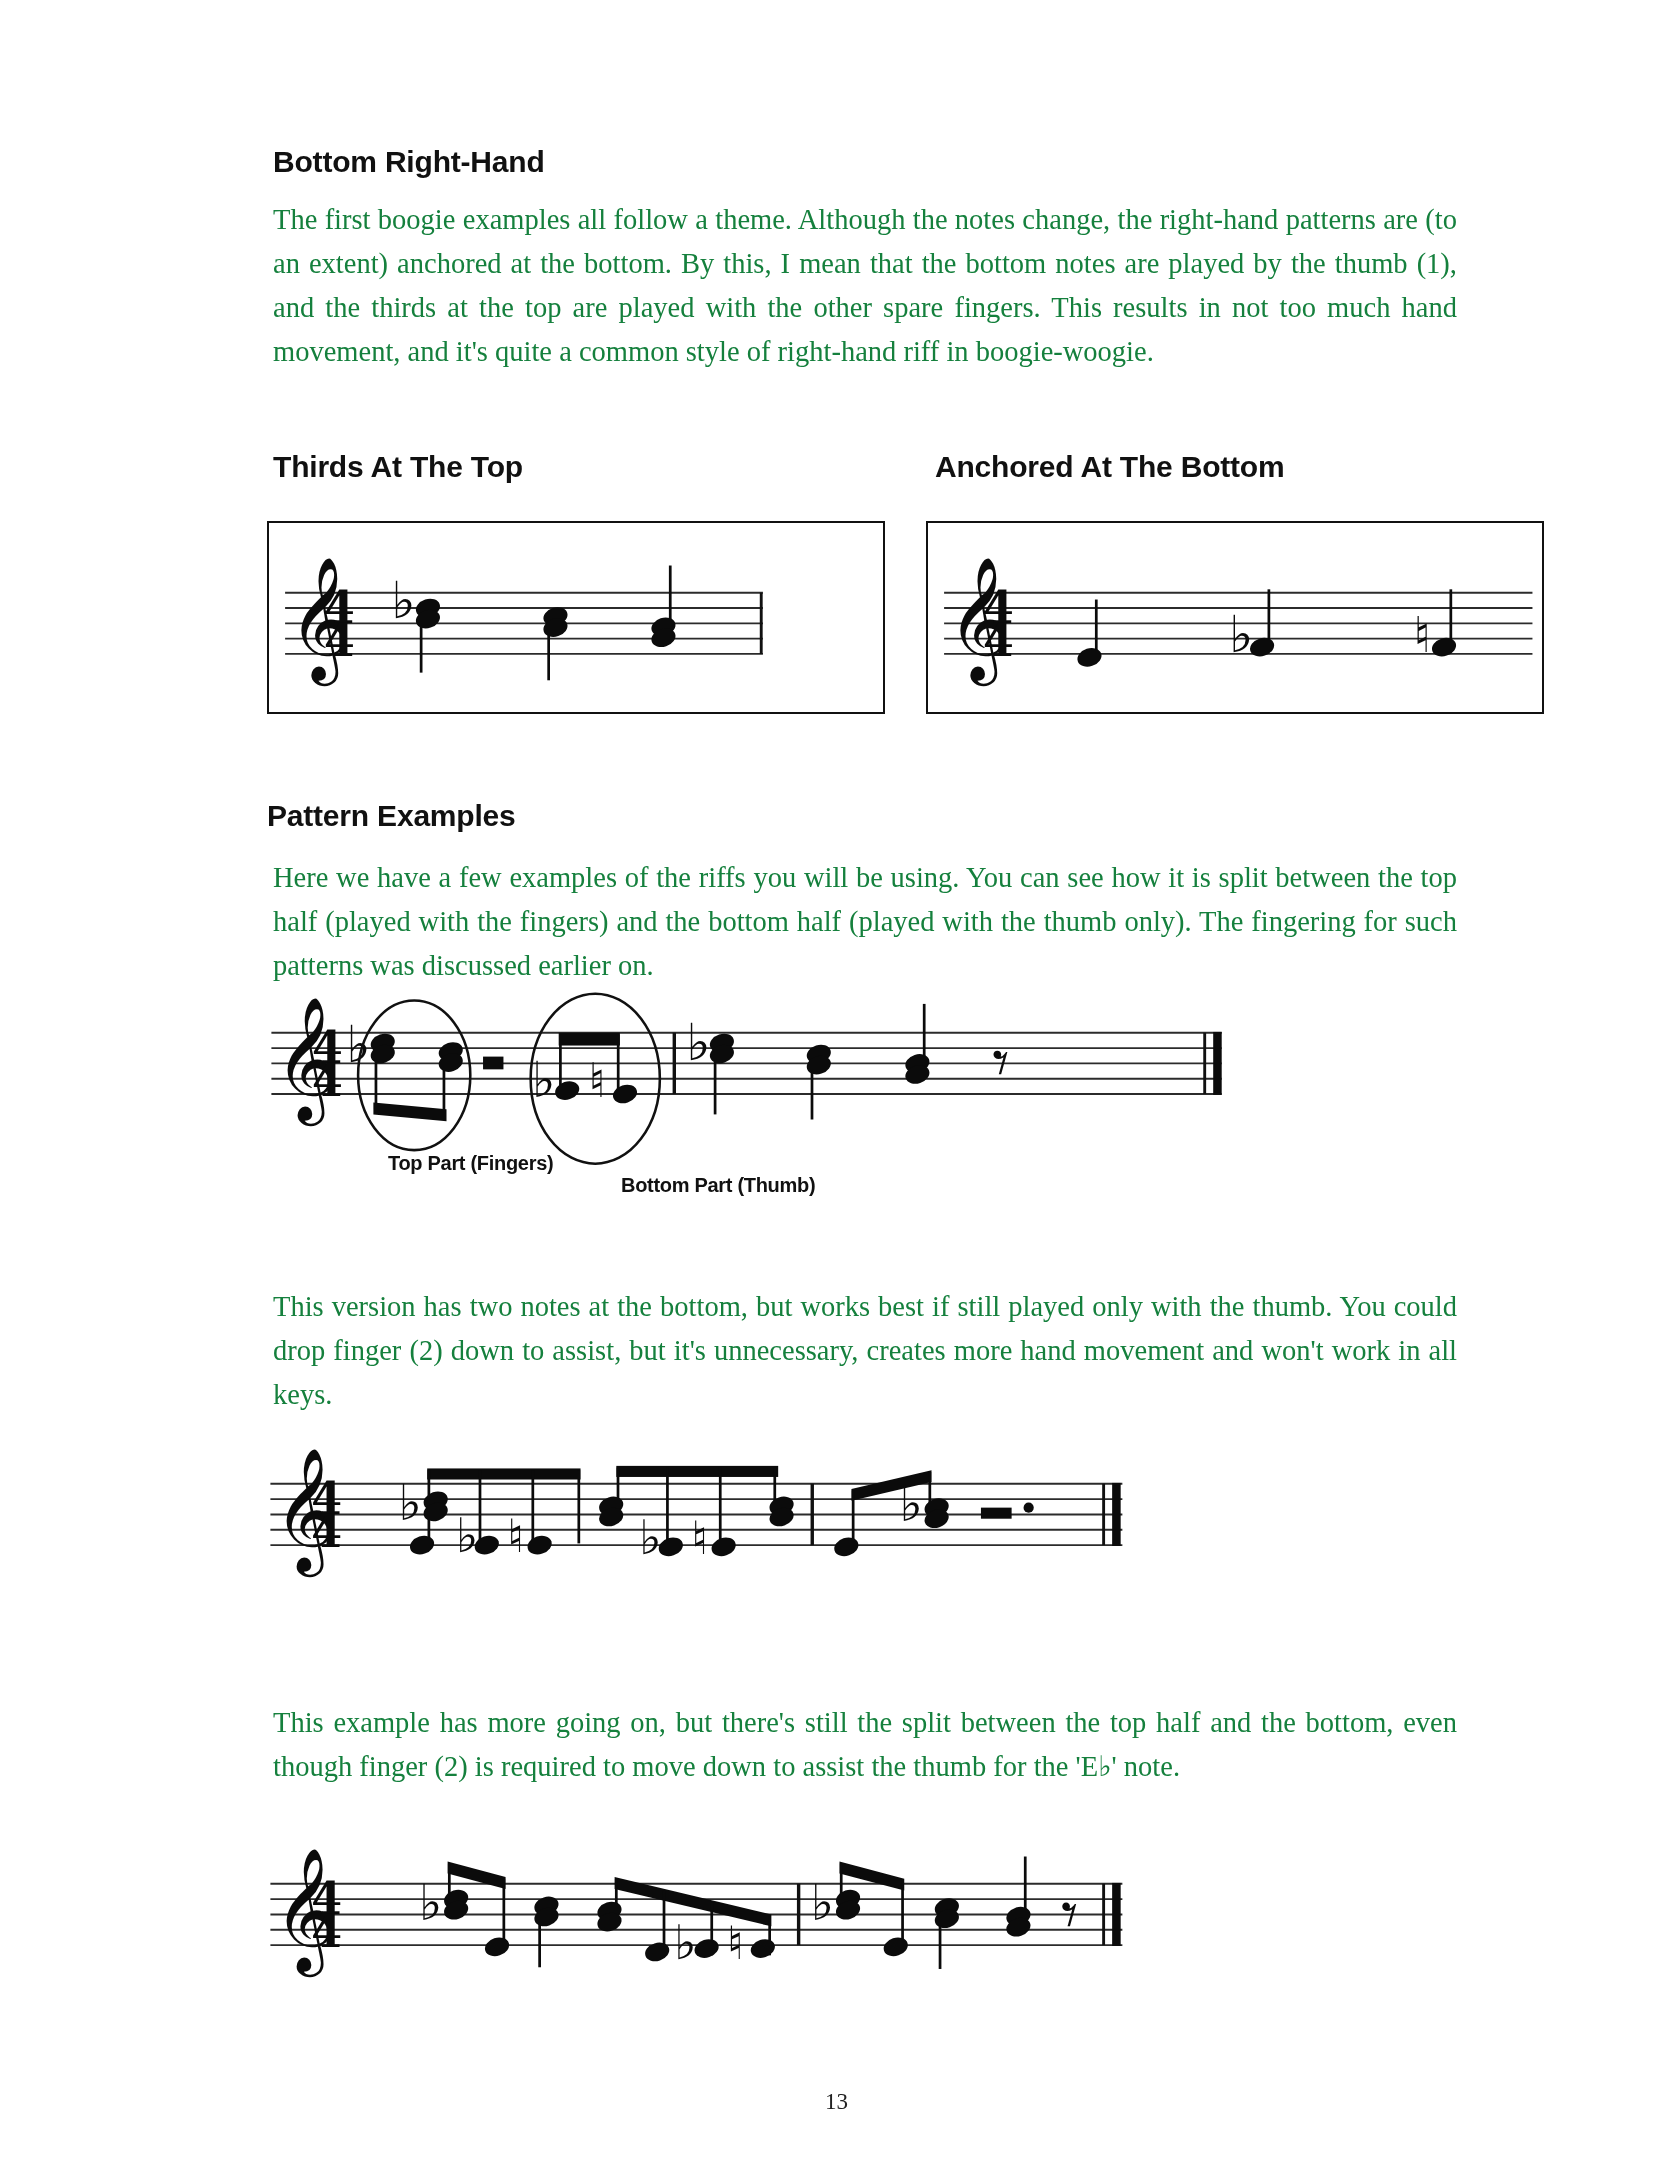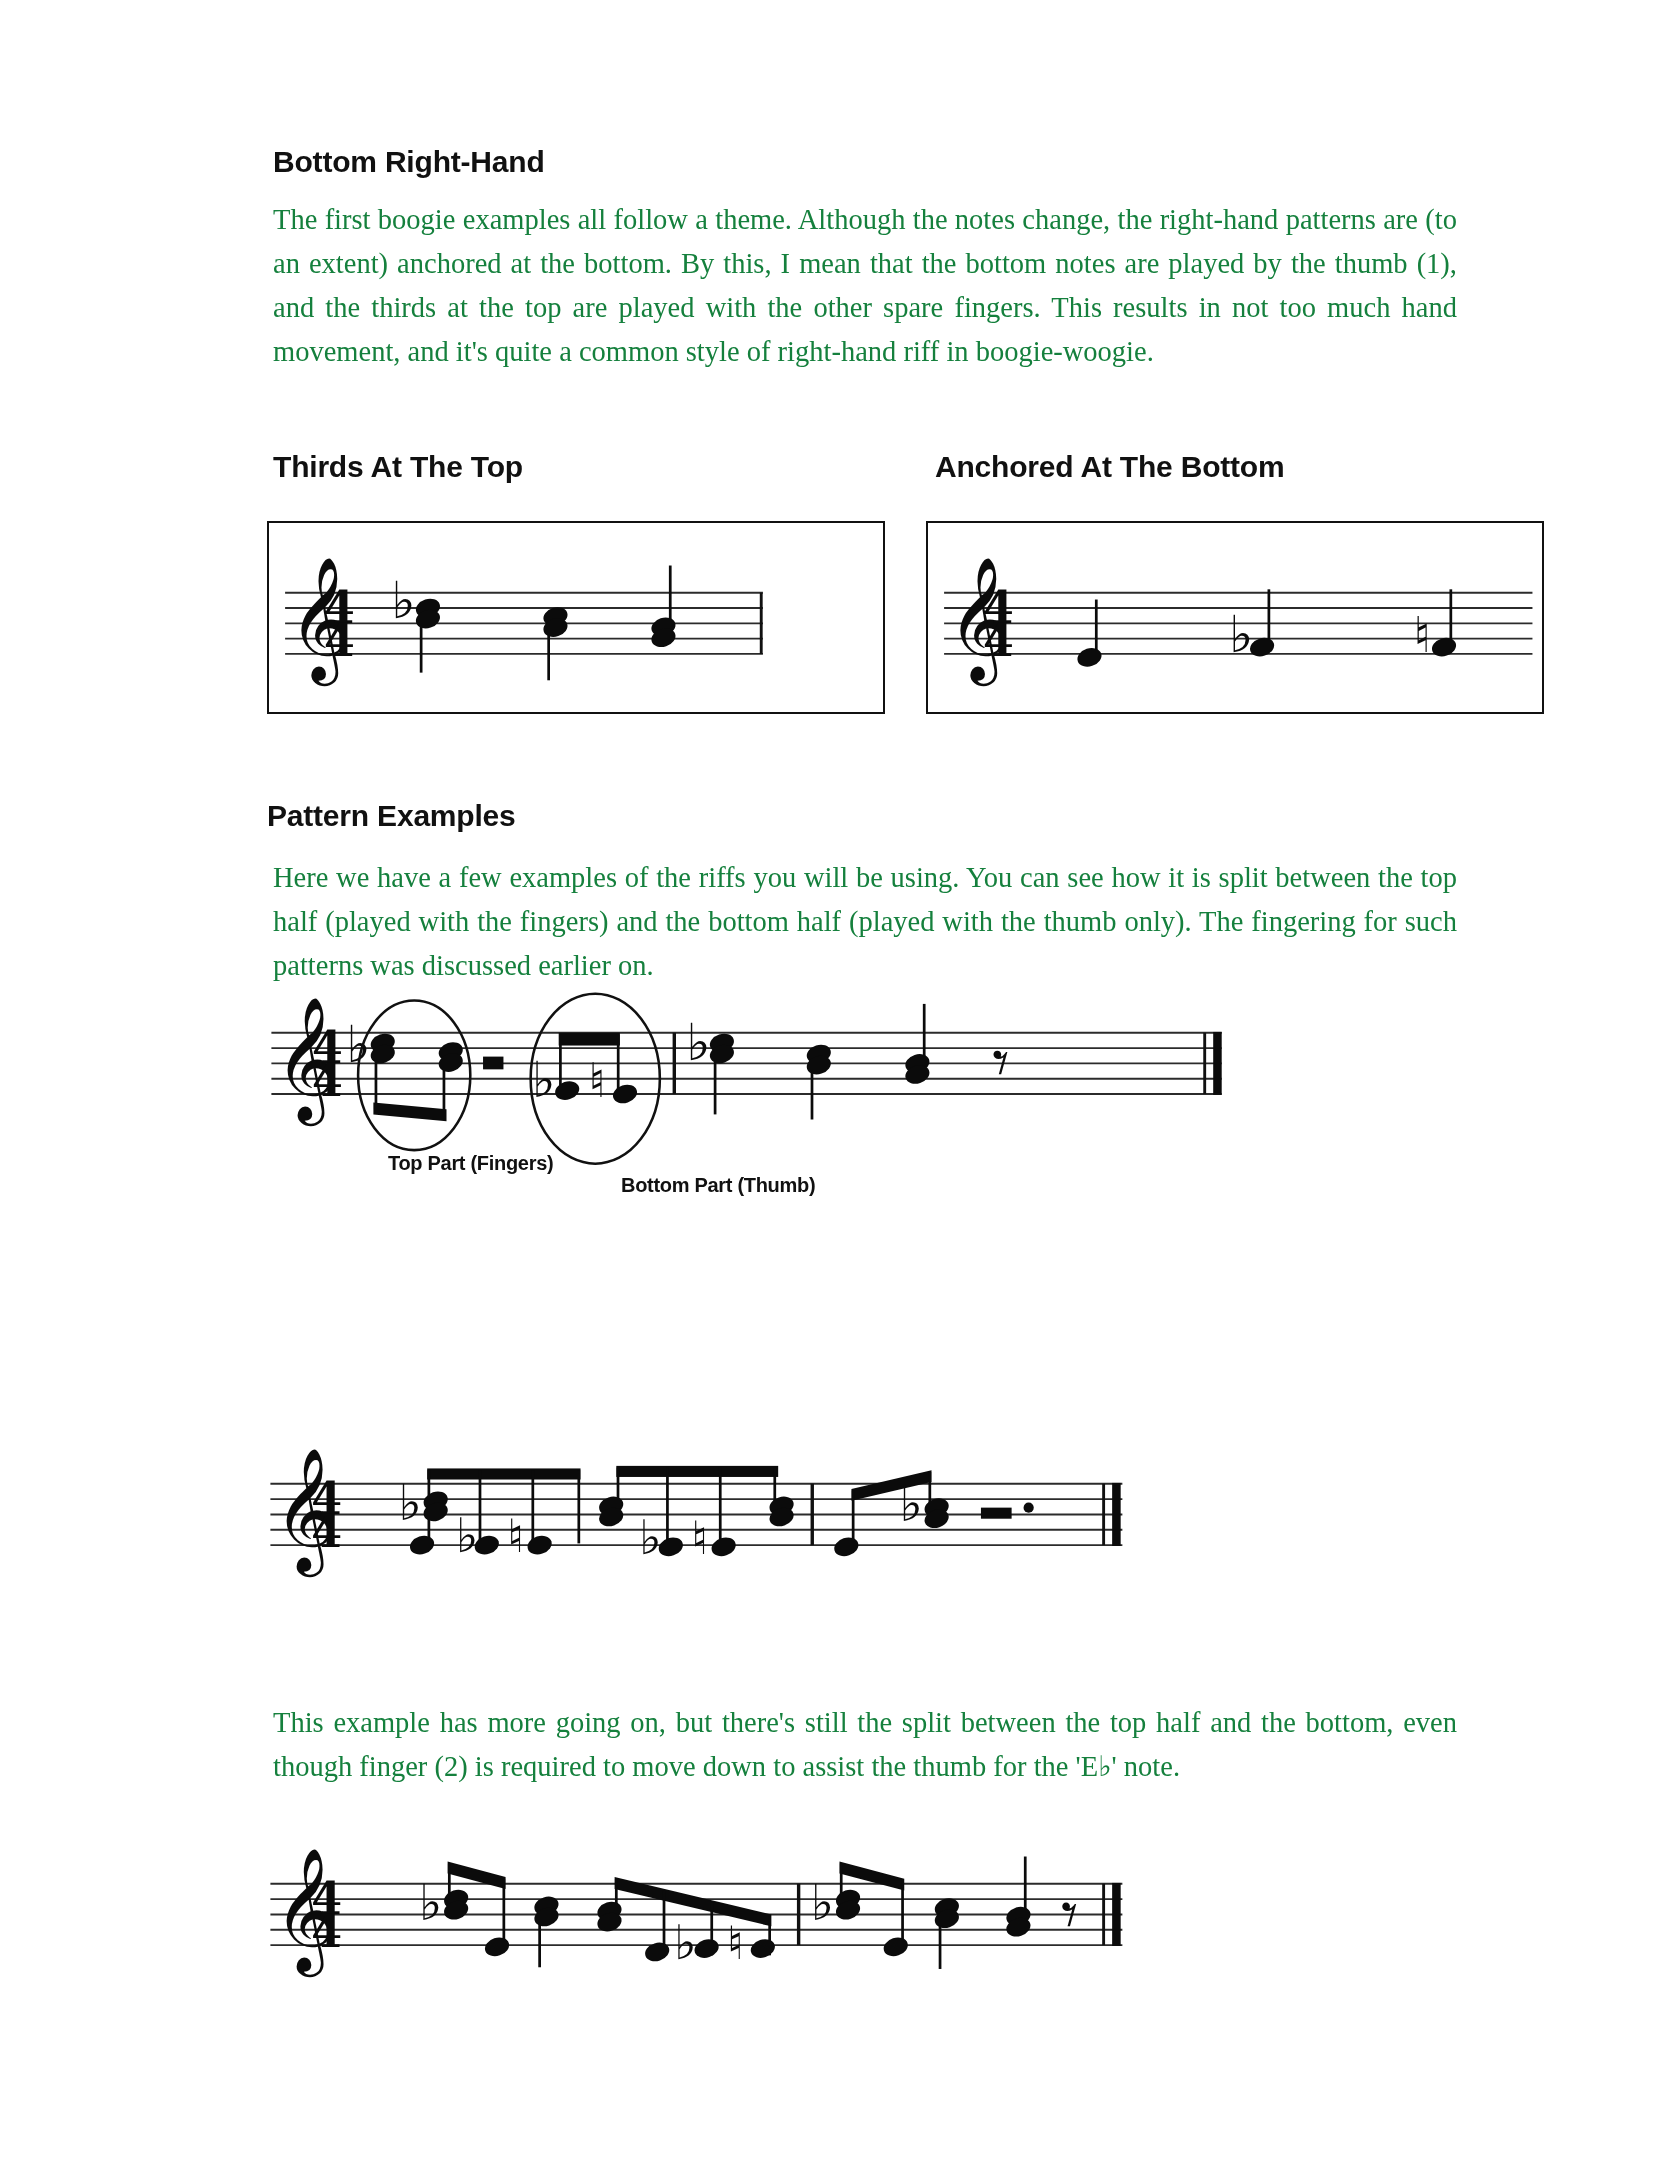--- a/index.html
+++ b/index.html
@@ -244,20 +244,23 @@
       <g>
         <line class="barline" x1="1102" y1="28" x2="1102" y2="100" stroke-width="3.4"></line>
         <rect class="glyph" x="1112" y="27" width="10" height="74"></rect>
       </g>
     </svg>
   </div>
 
   <div class="annlabel" style="left:388px; top:1152px;">Top Part (Fingers)</div>
   <div class="annlabel" style="left:621px; top:1174px;">Bottom Part (Thumb)</div>
 
+  <div class="content" style="top:1285px;">
+    <p class="body">This version has two notes at the bottom, but works best if still played only with the thumb. You could drop finger (2) down to assist, but it's unnecessary, creates more hand movement and won't work in all keys.</p>
+  </div>
 
   <div class="svgwrap" style="left:267px; top:1436px;">
     <svg width="869" height="162" viewBox="0 0 1020 190">
       <g class="stafflines">
         <line class="sl" x1="4" y1="56" x2="1004" y2="56"></line>
         <line class="sl" x1="4" y1="74" x2="1004" y2="74"></line>
         <line class="sl" x1="4" y1="92" x2="1004" y2="92"></line>
         <line class="sl" x1="4" y1="110" x2="1004" y2="110"></line>
         <line class="sl" x1="4" y1="128" x2="1004" y2="128"></line>
       </g>
@@ -402,15 +405,16 @@
       <g>
         <text class="glyph" x="932" y="118" font-size="76" font-family="DejaVu Sans, sans-serif">𝄾</text>
       </g>
       <g>
         <line class="barline" x1="982" y1="56" x2="982" y2="128" stroke-width="3.4"></line>
         <rect class="glyph" x="992" y="55" width="10" height="74"></rect>
       </g>
     </svg>
   </div>
 
+  <div class="pagenum" style="top:2089px;">13</div>
 
 </div>
 
 
 </body></html>

